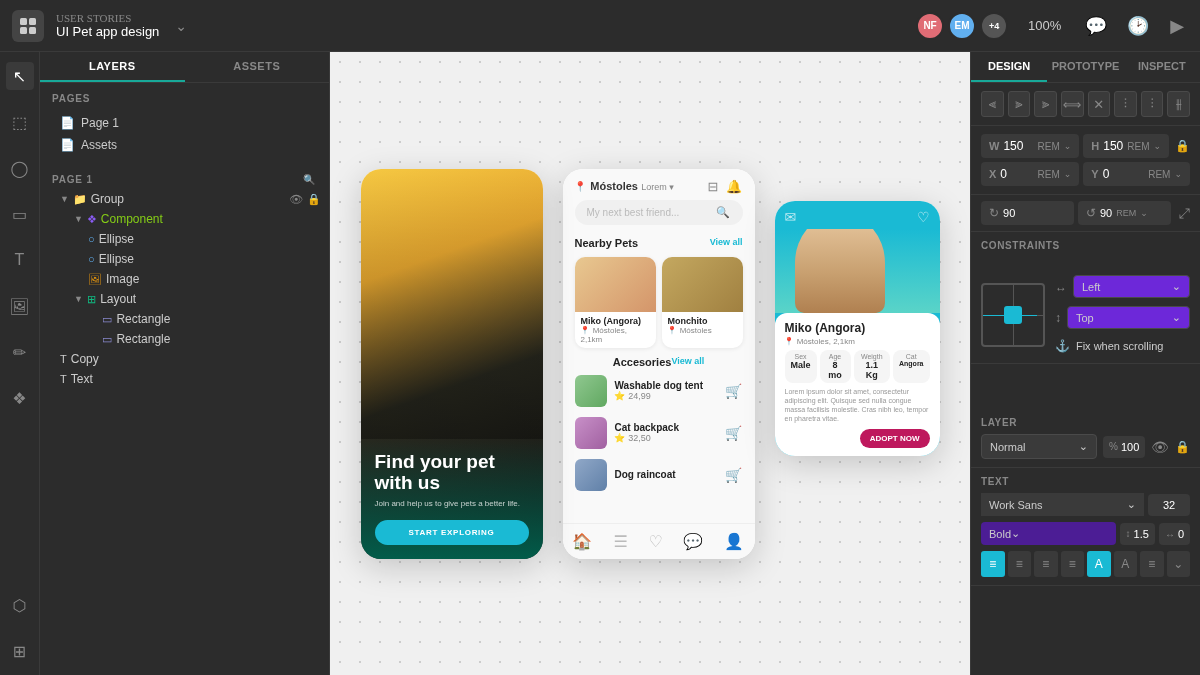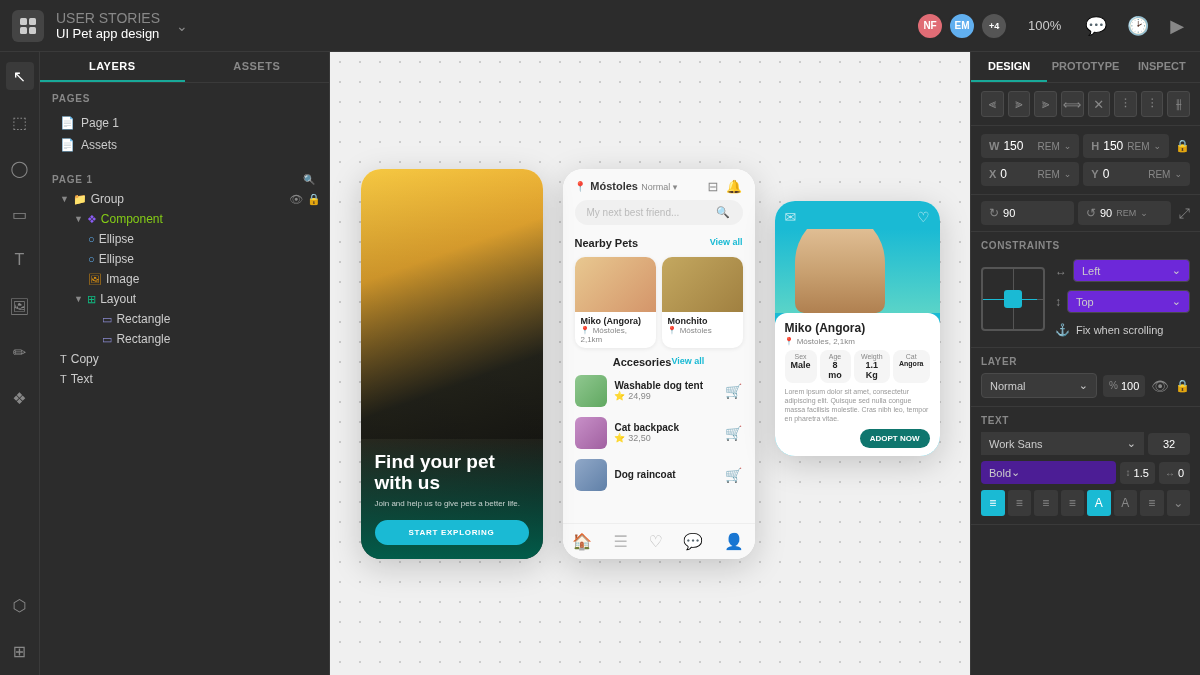--- a/index.html
+++ b/index.html
@@ -2,21 +2,21 @@
 <html><head>
   <meta charset="utf-8">
   <style>
     * { box-sizing: border-box; margin: 0; padding: 0; }
     body { font-family: 'Segoe UI', sans-serif; background: #1e1e1e; color: #ccc; font-size: 12px; overflow: hidden; width: 1200px; height: 675px; }
 
     
     .topbar { display: flex; align-items: center; height: 52px; background: #2c2c2c; border-bottom: 1px solid #3a3a3a; padding: 0 12px; gap: 12px; }
     .topbar-logo { width: 32px; height: 32px; background: #444; border-radius: 6px; display: flex; align-items: center; justify-content: center; color: #fff; font-size: 16px; }
     .topbar-title { display: flex; flex-direction: column; }
-    .topbar-subtitle { font-size: 14px; color: #888; }
+    .topbar-subtitle { font-size: 11px; color: #888; font-family: Liberation Serif, serif; }
     .topbar-name { font-size: 13px; color: #fff; font-weight: 500; }
     .topbar-chevron { color: #888; margin-left: 4px; font-size: 14px; }
     .topbar-spacer { flex: 1; }
     .topbar-avatars { display: flex; align-items: center; gap: 4px; }
     .avatar { width: 28px; height: 28px; border-radius: 50%; display: flex; align-items: center; justify-content: center; font-size: 10px; font-weight: bold; color: #fff; border: 2px solid #2c2c2c; }
     .avatar-nf { background: #e06c75; }
     .avatar-em { background: #61afef; }
     .avatar-more { background: #555; font-size: 9px; }
     .topbar-zoom { color: #ccc; font-size: 13px; margin: 0 8px; }
     .topbar-icon-btn { color: #888; font-size: 18px; background: none; border: none; cursor: pointer; padding: 4px; }
@@ -113,29 +113,29 @@
     .dim-label { color: #888; font-size: 11px; font-weight: 600; }
     .dim-value { color: #fff; font-size: 12px; flex: 1; }
     .dim-unit { color: #888; font-size: 10px; }
     .dim-chevron { color: #888; font-size: 9px; }
     .dim-lock { color: #888; font-size: 12px; margin-left: 2px; }
 
     .rotate-row { display: flex; gap: 4px; padding: 6px 10px; border-bottom: 1px solid #3a3a3a; align-items: center; }
     .rotate-field { background: #3a3a3a; border-radius: 4px; padding: 5px 8px; display: flex; align-items: center; gap: 4px; flex: 1; }
 
     .constraints-section { padding: 8px 10px; border-bottom: 1px solid #3a3a3a; }
-    .constraints-label { font-size: 10px; font-weight: 600; color: #888; letter-spacing: 0.6px; margin-bottom: 8px; }
+    .constraints-label { font-size: 10px; font-weight: 600; color: #888; letter-spacing: 0.6px; margin-bottom: 24px; }
     .constraint-row { display: flex; align-items: center; gap: 6px; margin-bottom: 4px; }
     .constraint-icon { color: #888; font-size: 12px; }
     .constraint-select { flex: 1; background: #6d28d9; border: 1px solid #4a4a4a; border-radius: 4px; color: #ccc; font-size: 11px; padding: 4px 8px; display: flex; align-items: center; justify-content: space-between; cursor: pointer; }
     .fix-scroll { display: flex; align-items: center; gap: 6px; padding: 2px 0; }
     .fix-scroll-icon { color: #888; font-size: 12px; }
     .fix-scroll-text { color: #ccc; font-size: 11px; }
 
-    .layer-section { padding: 8px 10px; border-bottom: 1px solid #3a3a3a; }
+    .layer-section { padding: 8px 10px; border-bottom: 1px solid #3a3a3a; margin-top: 45px; }
     .section-head { font-size: 10px; font-weight: 600; color: #888; letter-spacing: 0.6px; margin-bottom: 6px; }
     .layer-controls { display: flex; align-items: center; gap: 6px; }
     .blend-select { flex: 1; background: #3a3a3a; border: 1px solid #4a4a4a; border-radius: 4px; color: #ccc; font-size: 11px; padding: 5px 8px; display: flex; align-items: center; justify-content: space-between; cursor: pointer; }
     .opacity-field { display: flex; align-items: center; gap: 3px; background: #3a3a3a; border-radius: 4px; padding: 5px 6px; }
     .opacity-icon { color: #888; font-size: 10px; }
     .opacity-val { color: #fff; font-size: 11px; }
 
     .text-section { padding: 8px 10px; border-bottom: 1px solid #3a3a3a; }
     .font-row { display: flex; align-items: center; gap: 4px; margin-bottom: 6px; }
     .font-select { flex: 1; background: #3a3a3a; border-radius: 0; padding: 5px 8px; color: #ccc; font-size: 11px; display: flex; align-items: center; justify-content: space-between; cursor: pointer; }
@@ -303,21 +303,21 @@
         </div>
       </div>
     </div>
 
     <div class="phone-frame phone-2">
       <div class="phone2-bg">
         <div class="phone2-header">
           <div>
             <span style="font-size:10px;color:#888;">📍</span>
             <span style="font-size:11px;font-weight:700;color:#333;">Móstoles</span>
-            <span style="font-size:9px;color:#888;">Normal ▾</span>
+            <span style="font-size:9px;color:#888;">Lorem ▾</span>
           </div>
           <div class="phone2-icons">
             <span>⊟</span>
             <span>🔔</span>
           </div>
         </div>
         <div class="phone2-search">
           <span class="phone2-search-text">My next best friend...</span>
           <span style="color:#bbb;font-size:11px;">🔍</span>
         </div>
@@ -423,21 +423,21 @@
               <div class="stat-label">Weigth</div>
               <div class="stat-val">1.1 Kg</div>
             </div>
             <div class="stat-badge">
               <div class="stat-label">Cat</div>
               <div class="stat-val" style="font-size:7px;">Angora</div>
             </div>
           </div>
           <div style="font-size:7px;color:#999;line-height:1.3;margin-bottom:6px;">Lorem ipsum dolor sit amet, consectetur adipiscing elit. Quisque sed nulla congue massa facilisis molestie. Cras nibh leo, tempor en pharetra vitae.</div>
           <div style="display:flex;justify-content:flex-end;">
-            <div style="background:#0f766e;color:#fff;text-align:center;padding:5px 10px;border-radius:12px;font-size:8px;font-weight:800;">ADOPT NOW</div>
+            <div style="background:#be185d;color:#fff;text-align:center;padding:5px 10px;border-radius:12px;font-size:8px;font-weight:800;">ADOPT NOW</div>
           </div>
         </div>
       </div>
     </div>
 
   </div>
 
   <div class="right-panel">
     <div class="right-tabs">
       <div class="right-tab active">DESIGN</div>

